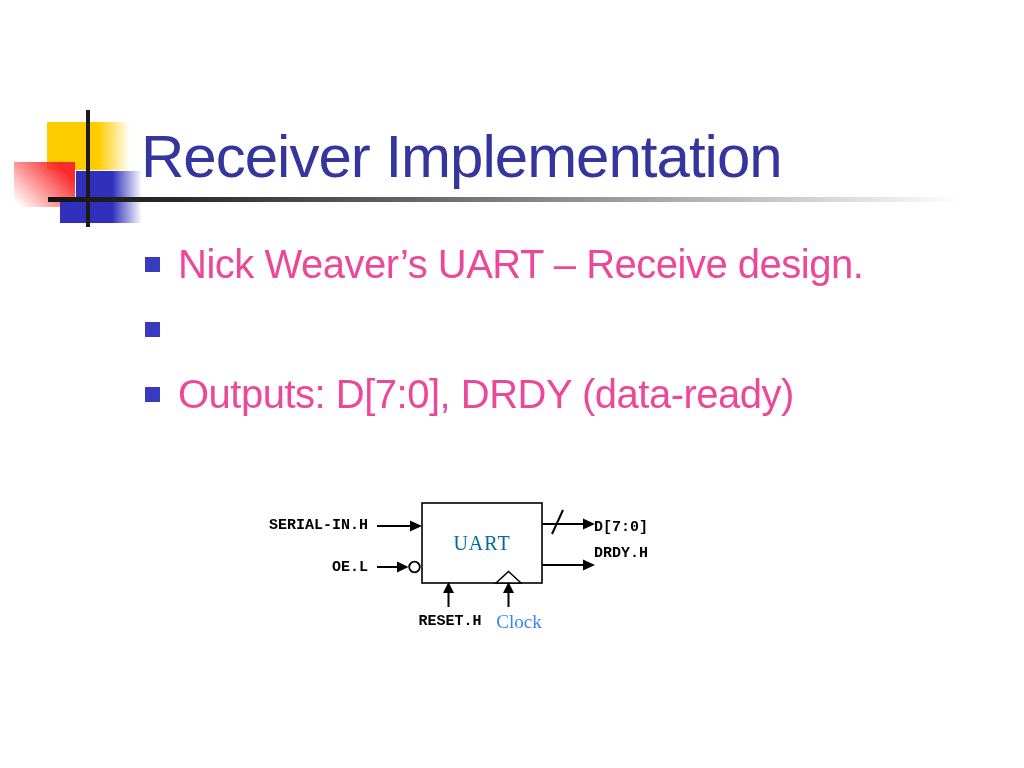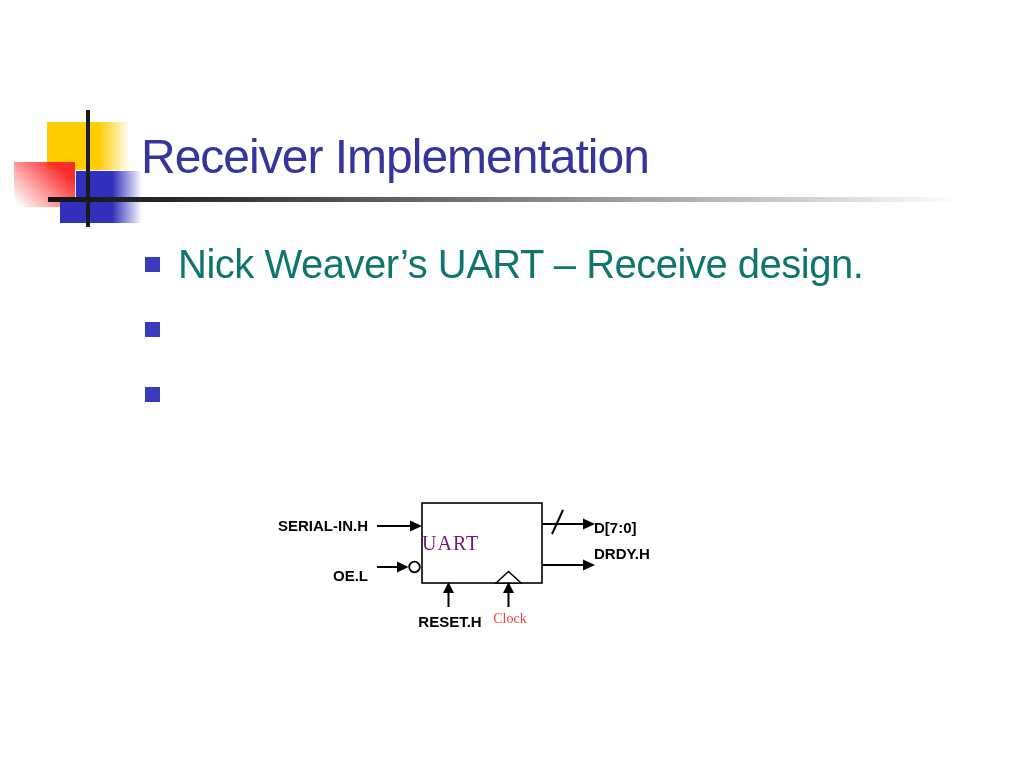--- a/index.html
+++ b/index.html
@@ -35,56 +35,56 @@
     background: #1b1b1b;
   }
   .h-rule {
     left: 48px; top: 197px; width: 912px; height: 5px;
     background: linear-gradient(to right, #141414 0%, #2b2b2b 15%, #6a6a6a 42%, #a3a3a3 65%, #d8d8d8 86%, rgba(255,255,255,0) 100%);
   }
 
   
   .title {
     position: absolute; left: 141px; top: 121px;
-    font-size: 48px; line-height: 72px; letter-spacing: -1px;
+    font-size: 60px; line-height: 72px; letter-spacing: -1px;
     color: var(--title-color, #35359e);
     white-space: nowrap;
   }
 
   
   .bullets { position: absolute; left: 145px; top: 232px; width: 840px; }
   .bullet-row { display: flex; align-items: center; height: 65px; }
   .bullet-marker {
     width: 15px; height: 15px; margin-right: 18px; flex: 0 0 auto;
     background: var(--bullet-square, #3a3abd);
   }
   .bullet-text {
-    font-size: 40px; letter-spacing: -0.5px; color: #0f766e; white-space: nowrap;
+    font-size: 40px; letter-spacing: -0.5px; color: #ec4899; white-space: nowrap;
   }
 
   
   .diagram { position: absolute; left: 250px; top: 480px; width: 480px; height: 170px; }
   .diagram svg { position: absolute; left: 0; top: 0; }
   .dlabel {
     position: absolute;
-    font-family: Liberation Sans, sans-serif;
+    font-family: Liberation Mono, monospace;
     font-weight: 700; font-size: 15px; line-height: 16px;
     color: #000; white-space: nowrap;
   }
   .dlabel.right-align { text-align: right; width: 118px; left: 0; }
   .uart-label {
     position: absolute; left: 172px; top: 52px; width: 120px;
-    text-align: left;
+    text-align: center;
     font-family: "Liberation Serif", serif;
-    font-size: 20px; letter-spacing: 1px; color: #701a75;
+    font-size: 20px; letter-spacing: 1px; color: #0369a1;
   }
   .clock-label {
-    position: absolute; left: 260px; top: 131px; transform: translateX(-50%);
+    position: absolute; left: 269px; top: 131px; transform: translateX(-50%);
     font-family: "Liberation Serif", serif;
-    font-size: 14px; color: #ef4444; white-space: nowrap;
+    font-size: 19px; color: #3b82f6; white-space: nowrap;
   }
   .centered-under { transform: translateX(-50%); }
 </style>
 </head>
 <body>
 
 <div class="slide">
 
   <div class="decor sq-yellow"></div>
   <div class="decor sq-red"></div>
@@ -98,20 +98,21 @@
   <div class="bullets">
     <div class="bullet-row">
       <span class="bullet-marker"></span>
       <span class="bullet-text">Nick Weaver’s UART – Receive design.</span>
     </div>
     <div class="bullet-row">
       <span class="bullet-marker"></span>
     </div>
     <div class="bullet-row">
       <span class="bullet-marker"></span>
+      <span class="bullet-text">Outputs: D[7:0], DRDY (data-ready)</span>
     </div>
   </div>
 
   <div class="diagram">
     <svg width="480" height="170" viewBox="0 0 480 170">
 
       <rect x="172" y="23" width="120" height="80" fill="#ffffff" stroke="#000" stroke-width="1.6"></rect>
 
       <line x1="127" y1="46" x2="162" y2="46" stroke="#000" stroke-width="2"></line>
       <polygon points="160,40.5 172,46 160,51.5" fill="#000"></polygon>
@@ -131,20 +132,20 @@
 
       <line x1="198.5" y1="112" x2="198.5" y2="127" stroke="#000" stroke-width="2"></line>
       <polygon points="193,113 198.5,102 204,113" fill="#000"></polygon>
 
       <line x1="258.5" y1="112" x2="258.5" y2="127" stroke="#000" stroke-width="2"></line>
       <polygon points="253,113 258.5,102 264,113" fill="#000"></polygon>
     </svg>
 
     <div class="uart-label">UART</div>
     <div class="dlabel right-align" style="top:38px;">SERIAL-IN.H</div>
-    <div class="dlabel right-align" style="top:88px;">OE.L</div>
+    <div class="dlabel right-align" style="top:80px;">OE.L</div>
     <div class="dlabel" style="left:344px; top:40px;text-align:center;">D[7:0]</div>
     <div class="dlabel" style="left:344px; top:66px;">DRDY.H</div>
     <div class="dlabel centered-under" style="left:200px; top:134px;">RESET.H</div>
     <div class="clock-label">Clock</div>
   </div>
 
 </div>
 
 </body></html>

